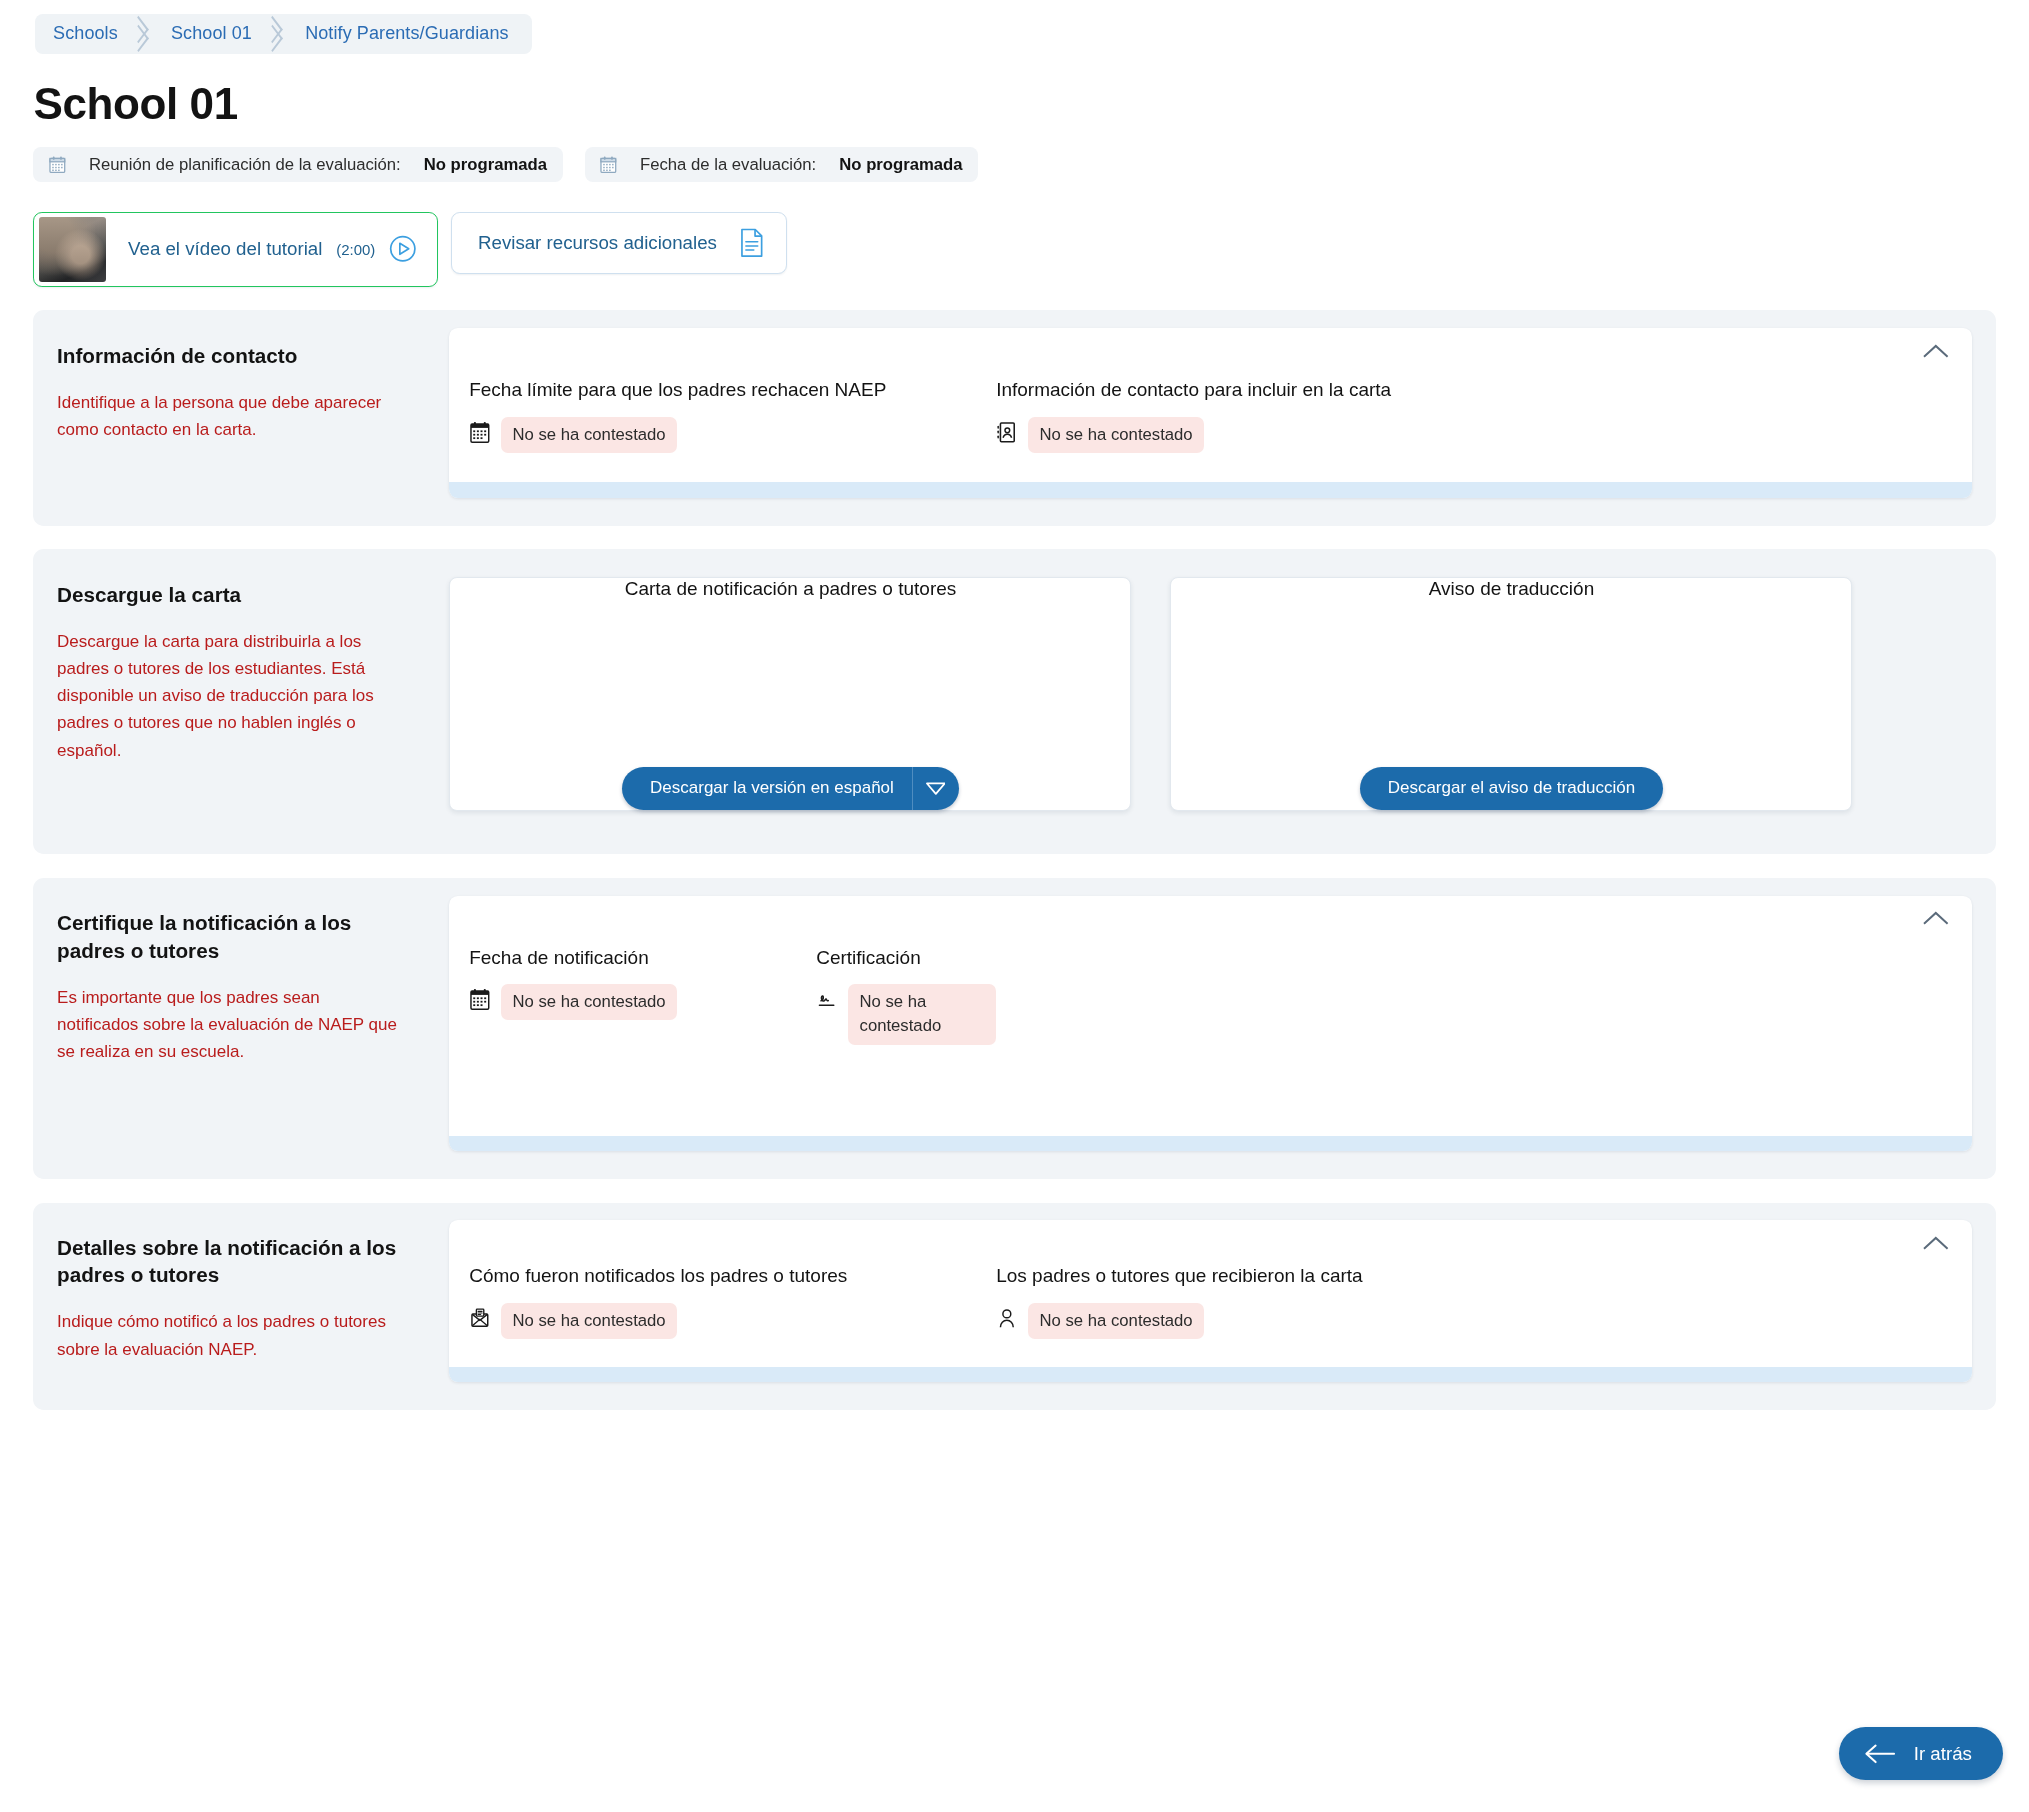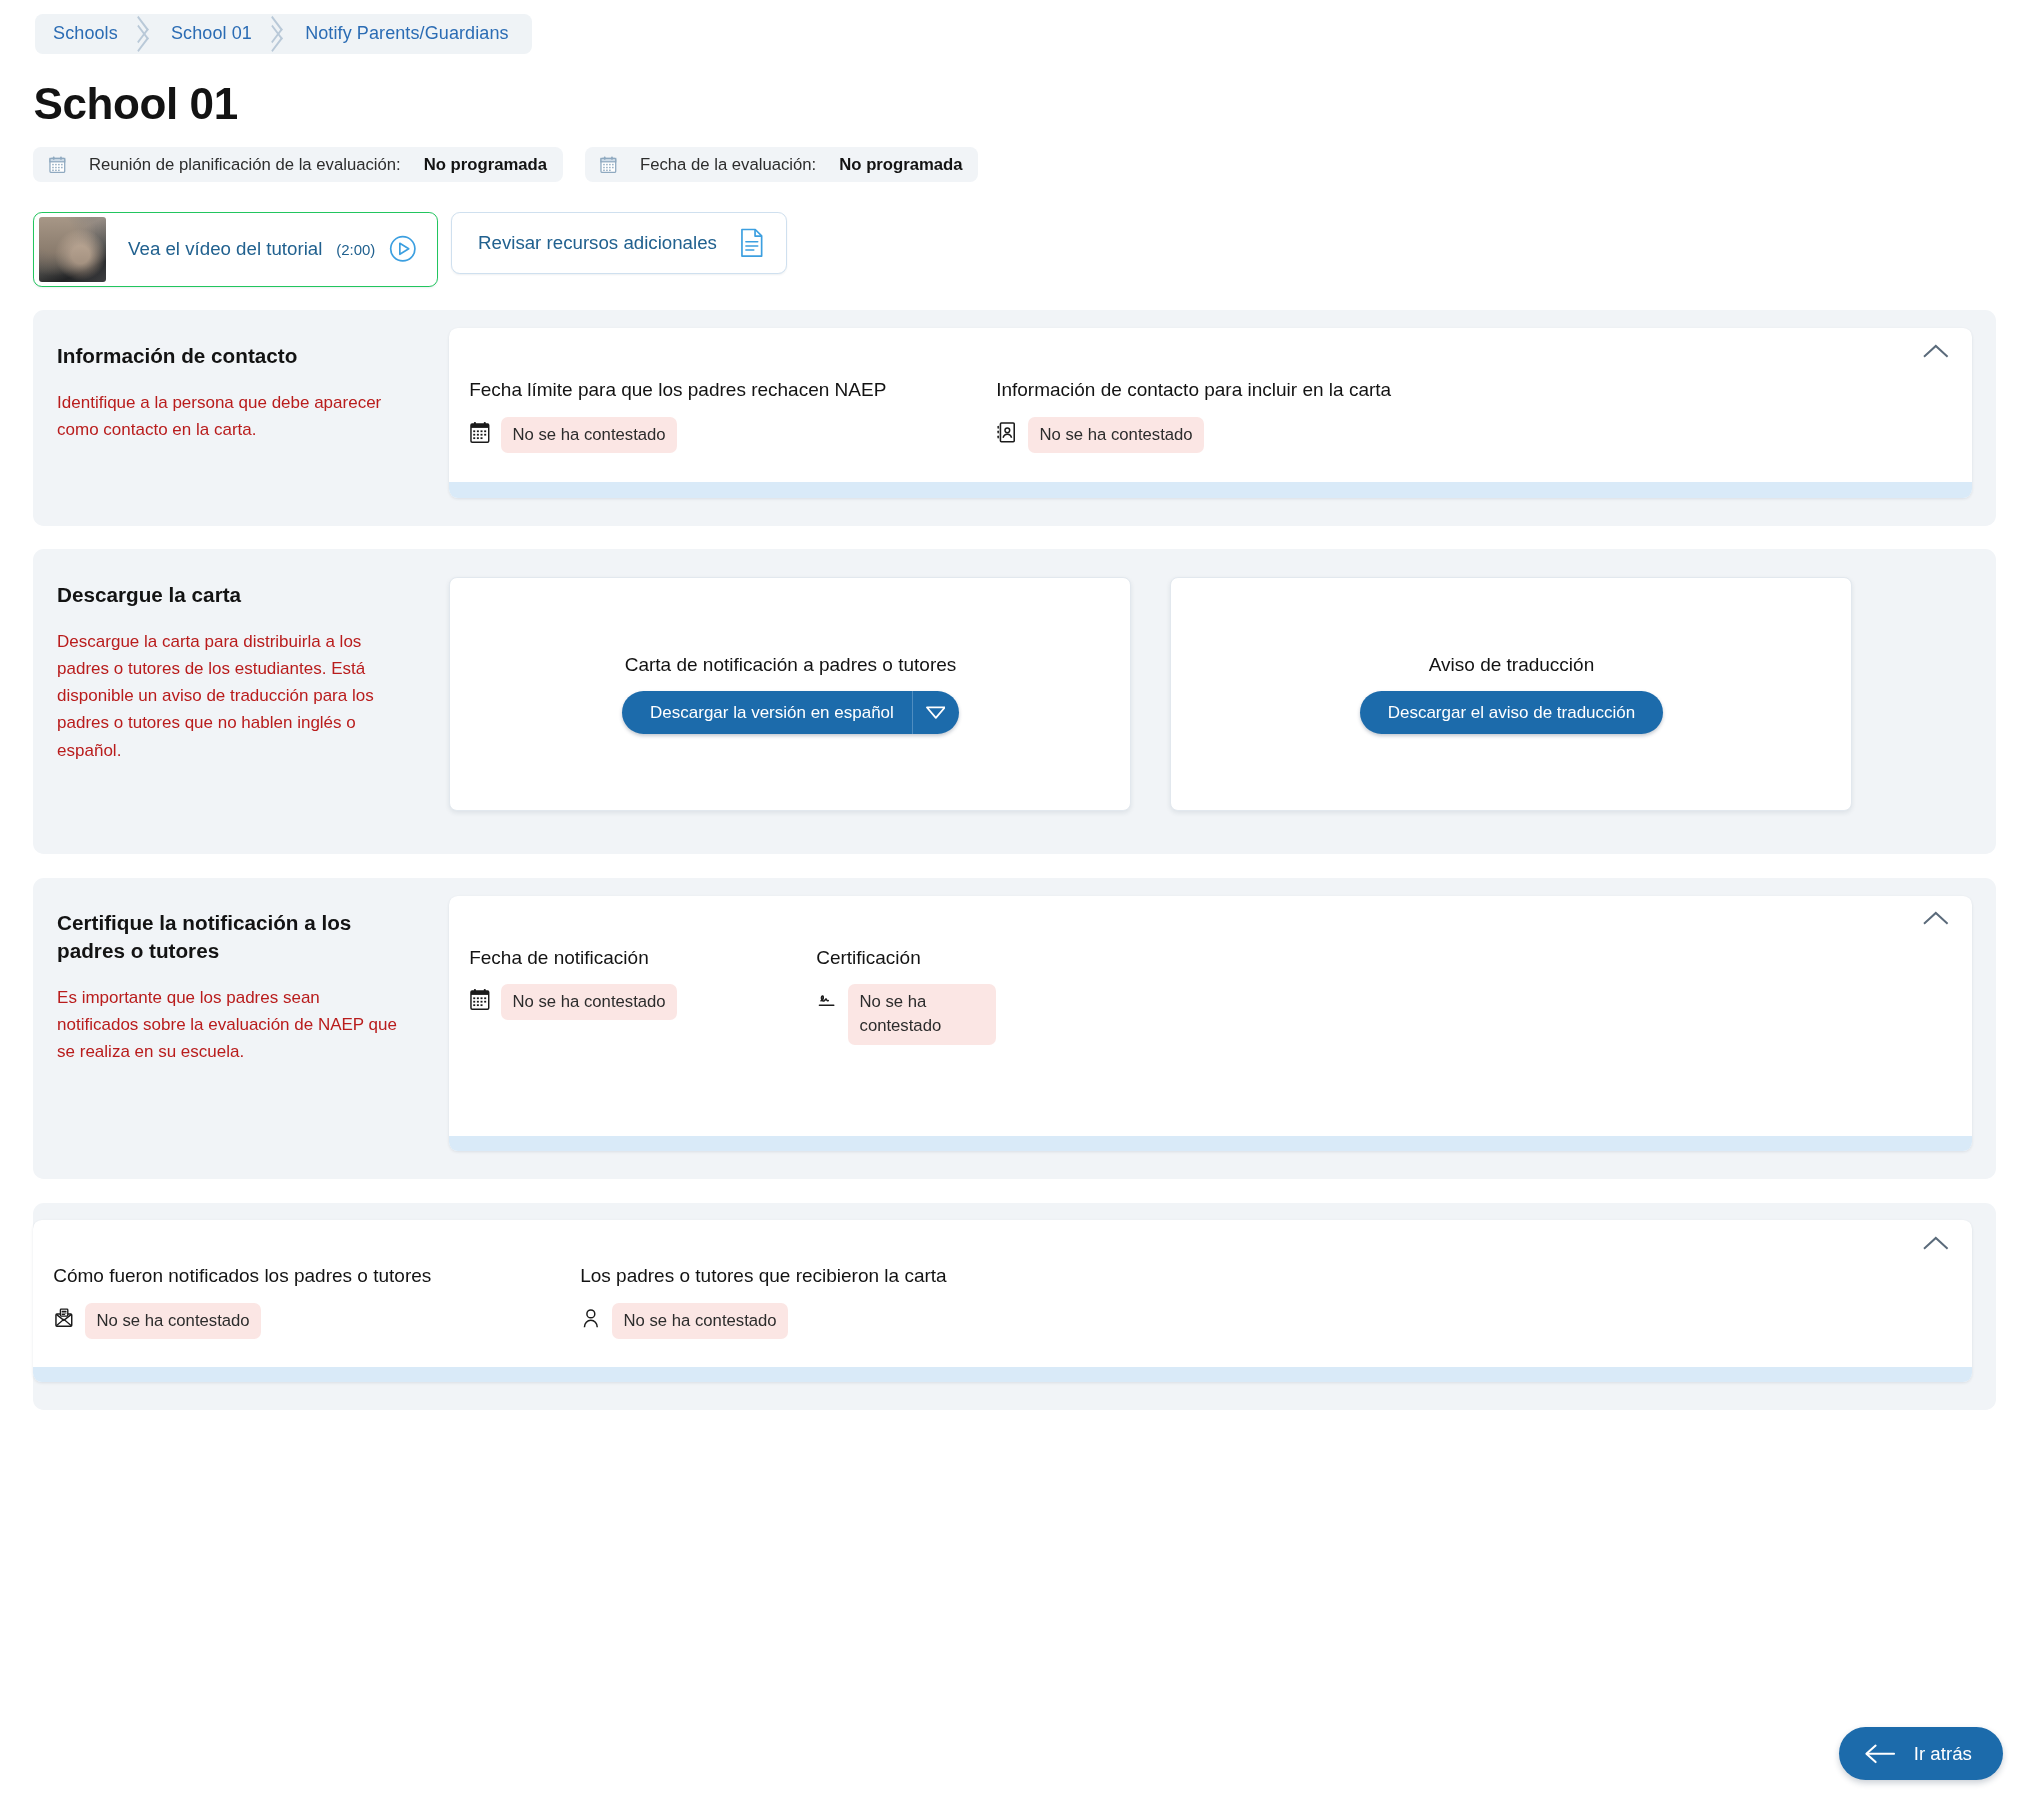--- a/index.html
+++ b/index.html
@@ -182,21 +182,21 @@
 
   
   .dl-wrap { display: flex; gap: 39px; padding: 9.9px 0 15.8px 0; }
   .dl-card {
     background: #fff;
     border: 1px solid #e2e8ee;
     border-radius: 7.9px;
     box-shadow: 0 2px 4.9px rgba(20,40,70,.09);
     width: 682px; height: 234px;
     display: flex; flex-direction: column;
-    align-items: center; justify-content: center;
+    align-items: center; justify-content: space-between;
     gap: 15.8px;
   }
   .dl-title { font-size: 19px; color: #131313; }
   .btn-blue {
     background: #1c6bab;
     color: #fff;
     border: none;
     border-radius: 29.6px;
     font-family: "Liberation Sans", sans-serif;
     font-size: 17px;
@@ -474,20 +474,24 @@
             </div>
           </div>
         </div>
         <div class="panel-footer"></div>
       </div>
     </div>
   </section>
 
   
   <section class="section">
+    <div class="sec-left">
+      <h2 class="sec-title">Detalles sobre la notificación a los padres o tutores</h2>
+      <p class="sec-desc">Indique cómo notificó a los padres o tutores sobre la evaluación NAEP.</p>
+    </div>
     <div class="sec-right">
       <div class="panel">
         <svg class="chev" viewBox="0 0 30 18">
           <path d="M3 15 L15 4 L27 15" fill="none" stroke="#5b6b7b" stroke-width="2"></path>
         </svg>
         <div class="panel-body" style="padding-top:45px;padding-bottom:27.6px">
           <div class="fields">
             <div class="field" style="width:527px">
               <div class="field-label">Cómo fueron notificados los padres o tutores</div>
               <div class="field-value">

